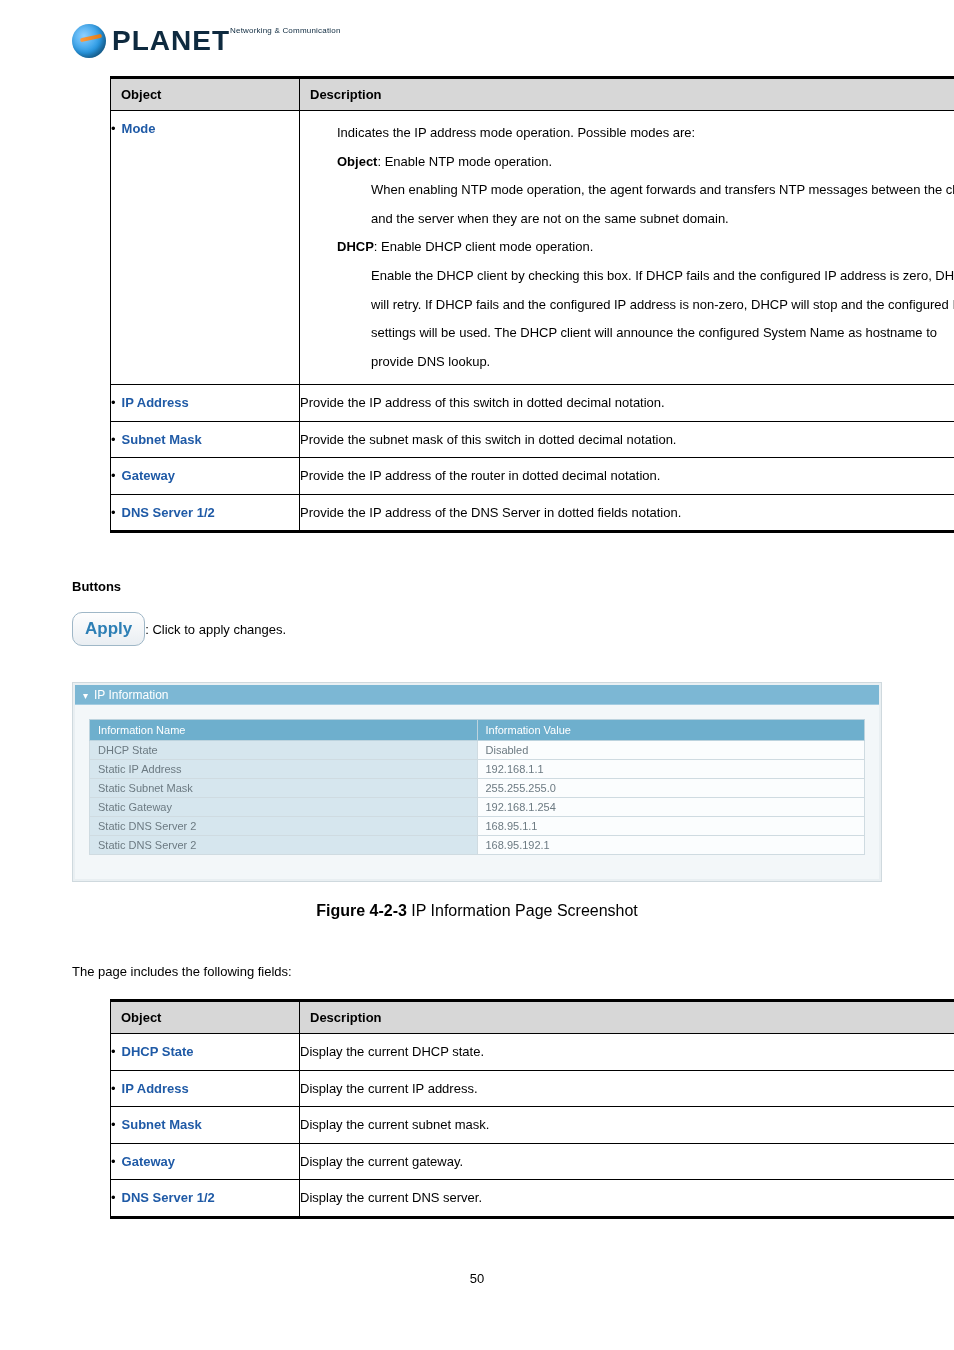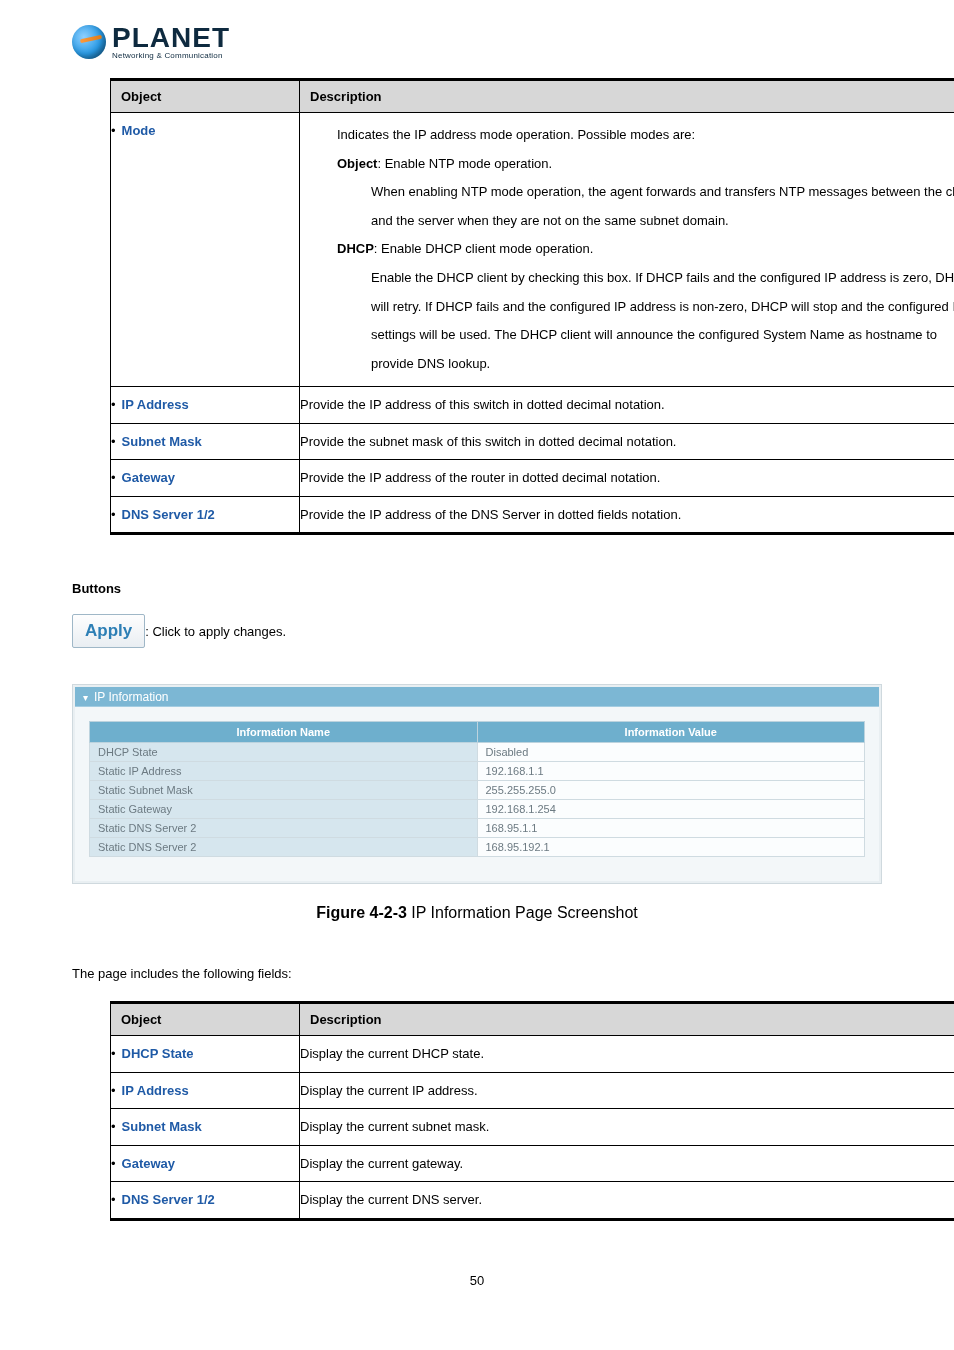--- a/index.html
+++ b/index.html
@@ -32,22 +32,23 @@
     content:"";
     position:absolute;
     left:8px; top:12px;
     width:22px; height:4px;
     background:linear-gradient(90deg,#ff9a3c,#e07b15);
     border-radius:2px;
     transform:rotate(-12deg);
   }
   .logo-text {
     display:flex;
-    flex-direction:column;
+    flex-direction:row;
     line-height:1;
+    text-align:center;
   }
   .logo-text .brand{
     font-weight:900;
     font-size:28px;
     letter-spacing:1px;
     color:#0e2a3f;
   }
   .logo-text .tag{
     font-size:8px;
     color:#0e2a3f;
@@ -106,21 +107,21 @@
     margin-bottom:36px;
   }
   .apply-btn{
     display:inline-block;
     background:linear-gradient(#fefefe,#e9eef2);
     border:1px solid #9fb7c7;
     color:#2d7fb5;
     font-weight:bold;
     font-size:17px;
     padding:6px 12px;
-    border-radius:2px;
+    border-radius:10px;
   }
   .apply-text{
     font-size:13px;
   }
 
   .panel-outer{
     background:#e9eff2;
     border:1px solid #cfd9de;
     padding:2px;
     margin-bottom:20px;
@@ -143,22 +144,22 @@
     padding:14px 14px 24px 14px;
   }
   table.info{
     width:100%;
     border-collapse:collapse;
     font-size:11px;
   }
   table.info th{
     background:#6eafcd;
     color:#fff;
-    text-align:center;
-    font-weight:bold;
+    text-align:left;
+    font-weight:normal;
     padding:4px 8px;
     border:1px solid #bcd3de;
   }
   table.info td{
     border:1px solid #cfdbe1;
     padding:3px 8px;
     color:#6c7a82;
     background:#fbfdfe;
   }
   table.info td.name{

